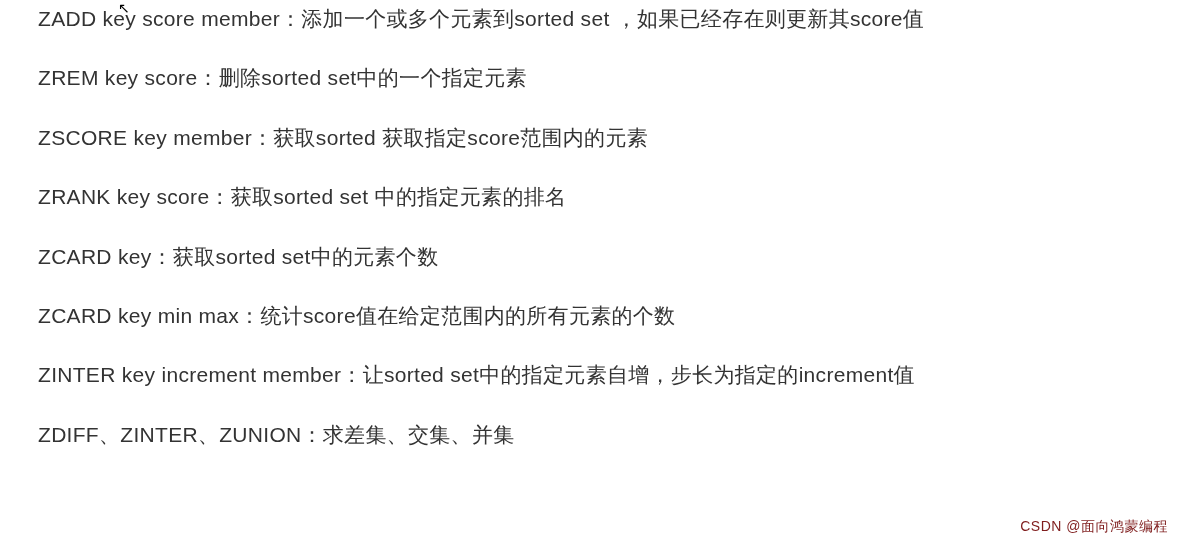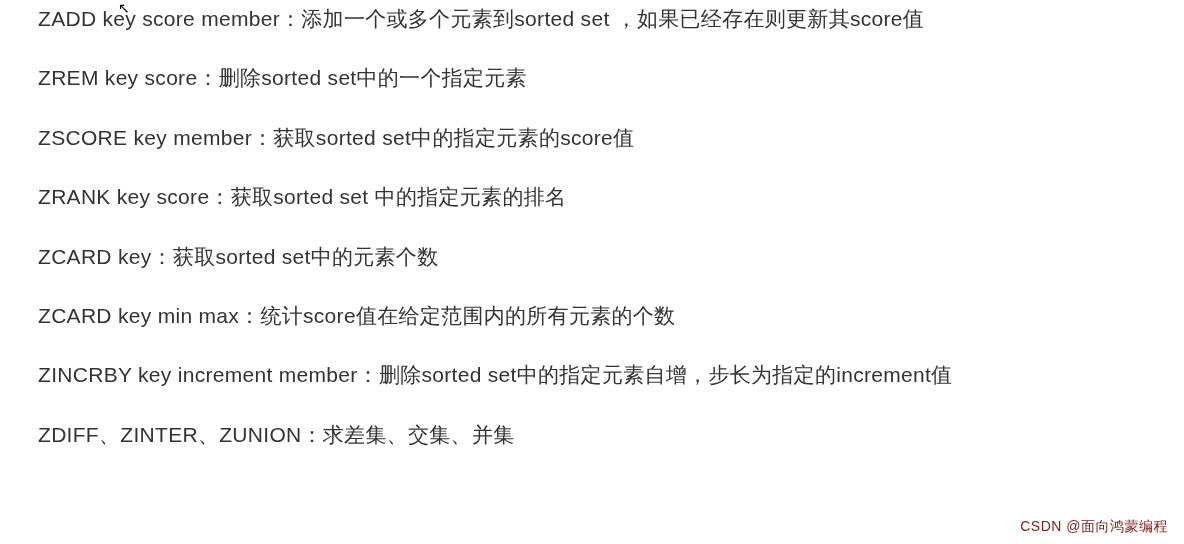--- a/index.html
+++ b/index.html
@@ -45,21 +45,21 @@
     }
   </style>
 </head>
 <body>
 
 <span class="cursor">↖</span>
 
 <div class="command-list">
   <div class="command-item">ZADD key score member：添加一个或多个元素到sorted set ，如果已经存在则更新其score值</div>
   <div class="command-item">ZREM key score：删除sorted set中的一个指定元素</div>
-  <div class="command-item">ZSCORE key member：获取sorted set中的指定元素的score值</div>
+  <div class="command-item">ZSCORE key member：获取sorted 获取指定score范围内的元素</div>
   <div class="command-item">ZRANK key score：获取sorted set 中的指定元素的排名</div>
   <div class="command-item">ZCARD key：获取sorted set中的元素个数</div>
   <div class="command-item">ZCARD key min max：统计score值在给定范围内的所有元素的个数</div>
-  <div class="command-item">ZINCRBY key increment member：删除sorted set中的指定元素自增，步长为指定的increment值</div>
+  <div class="command-item">ZINTER key increment member：让sorted set中的指定元素自增，步长为指定的increment值</div>
   <div class="command-item">ZDIFF、ZINTER、ZUNION：求差集、交集、并集</div>
 </div>
 
 <div class="watermark">CSDN @面向鸿蒙编程</div>
 
 </body></html>

